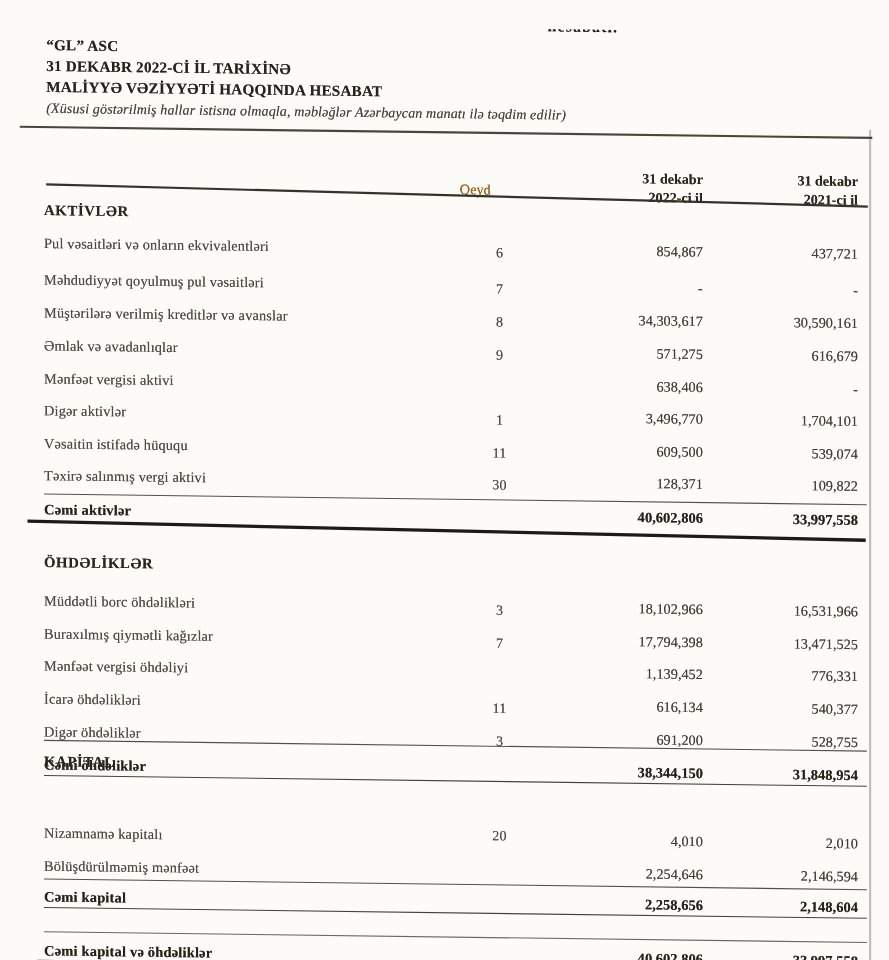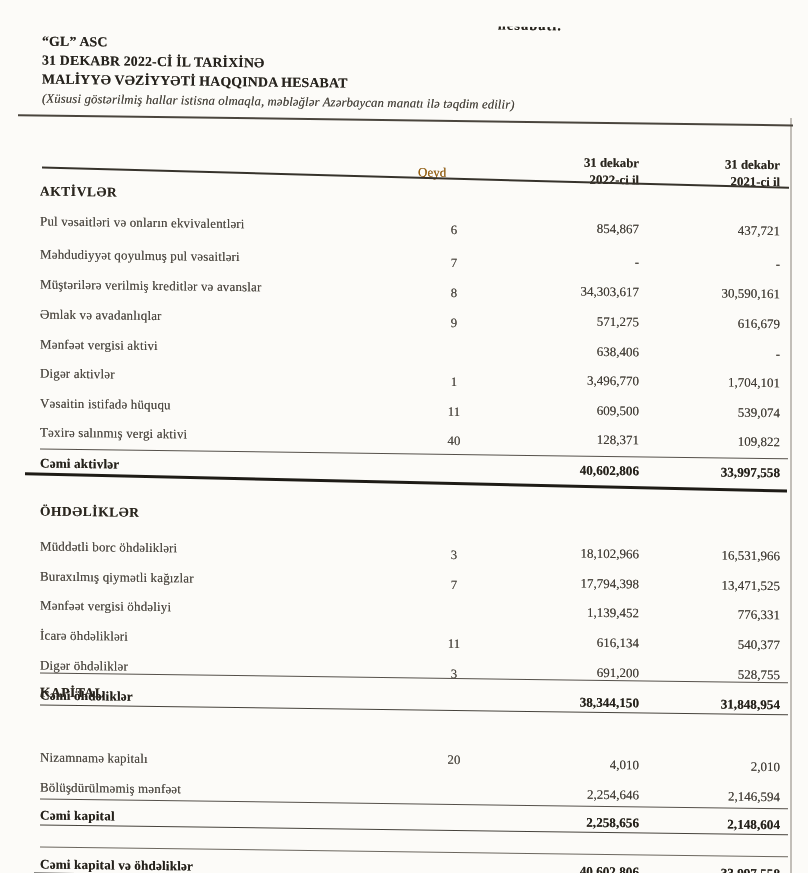--- a/index.html
+++ b/index.html
@@ -121,21 +121,21 @@
       <div class="c v2 txt">1,704,101</div>
     </div>
     <div class="row" style="top:375px;">
       <div class="c lab txt">Vəsaitin istifadə hüququ</div>
       <div class="c note-c txt">11</div>
       <div class="c v1 txt">609,500</div>
       <div class="c v2 txt">539,074</div>
     </div>
     <div class="row" style="top:404px;">
       <div class="c lab txt">Təxirə salınmış vergi aktivi</div>
-      <div class="c note-c txt">40</div>
+      <div class="c note-c txt">30</div>
       <div class="c v1 txt">128,371</div>
       <div class="c v2 txt">109,822</div>
     </div>
     <div class="hline" style="top:428px;left:40px;width:748px;height:1.2px;background:#55504a;"></div>
     <div class="row total" style="top:435px;">
       <div class="c lab txt">Cəmi aktivlər</div>
       <div class="c note-c txt"></div>
       <div class="c v1 txt">40,602,806</div>
       <div class="c v2 txt">33,997,558</div>
     </div>

